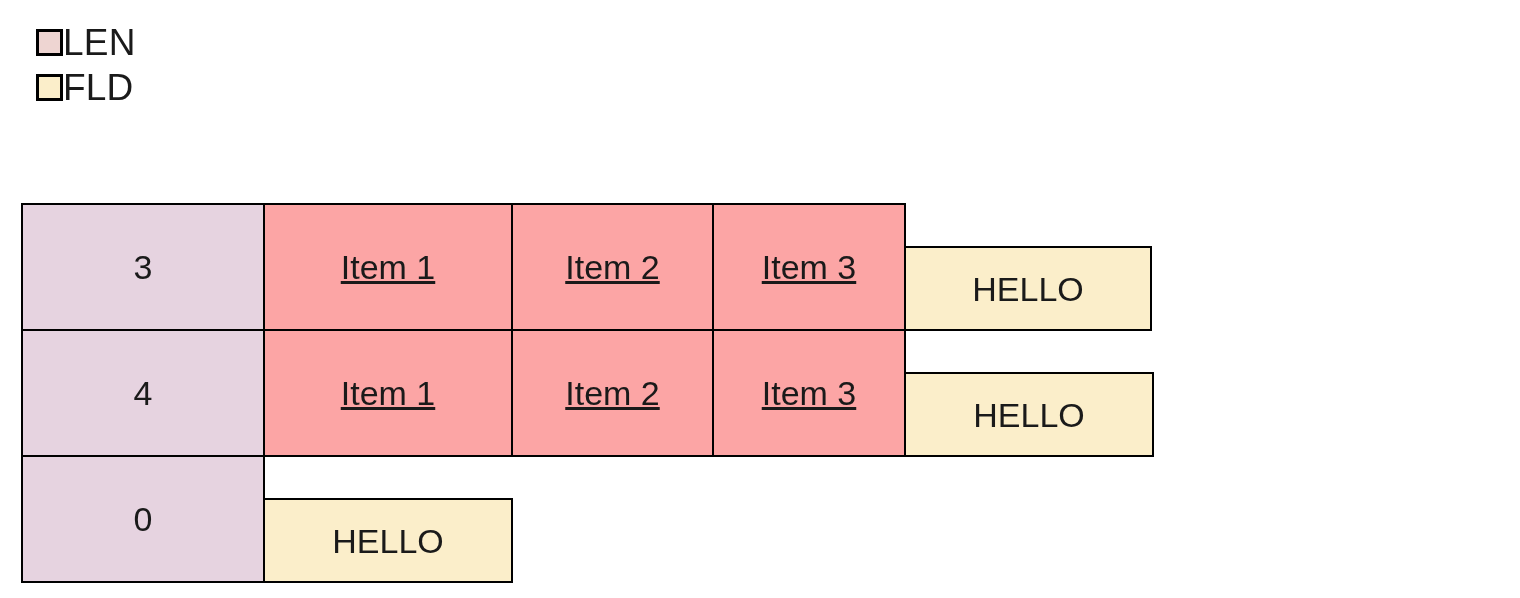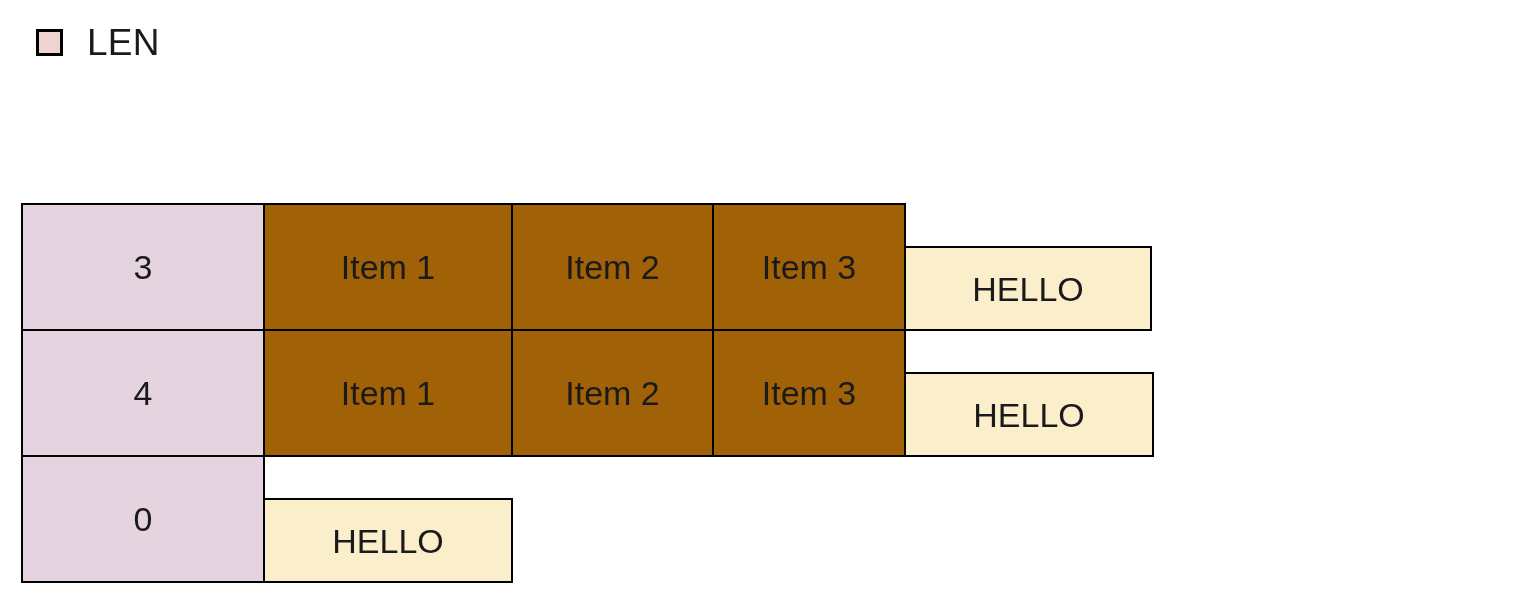--- a/index.html
+++ b/index.html
@@ -29,21 +29,20 @@
     height: 45px;
   }
   .legend-swatch {
     width: 27px;
     height: 27px;
     border: 3px solid #000000;
     box-sizing: border-box;
     flex: 0 0 auto;
   }
   .legend-label {
-    margin-left: 24px;
     font-size: 37px;
     line-height: 37px;
     letter-spacing: 0.2px;
     white-space: nowrap;
     color: #1a1a1a;
   }
 
   
   #table {
     position: absolute;
@@ -63,41 +62,45 @@
     display: flex;
     align-items: center;
     justify-content: center;
     font-size: 34px;
     line-height: 34px;
     color: #1a1a1a;
     white-space: nowrap;
     overflow: hidden;
   }
   .cell.len  { background: #e6d3e0; }
-  .cell.lst  { background: #a16207; }
+  .cell.lst  { background: #fca5a5; text-decoration: underline; }
   .cell.fld  { background: #fbeeca; margin-top: 43px; }
 
   .w-len { width: 244px; }
   .w-std { width: 250px; }
   .w-c4  { width: 203px; }
   .w-c5  { width: 194px; }
   .w-c6  { width: 248px; }
   .w-r3  { width: 250px; }
 </style>
 </head>
 <body>
 
 <div id="legend">
 
   <div class="legend-row">
     <span class="legend-swatch" style="background:#eed5d2"></span>
     <span class="legend-label">LEN</span>
   </div>
 
 
+  <div class="legend-row">
+    <span class="legend-swatch" style="background:#fbeeca"></span>
+    <span class="legend-label">FLD</span>
+  </div>
 
 </div>
 
 <div id="table">
 
   <div class="trow">
     <div class="cell len w-len">3</div>
     <div class="cell lst w-std">Item 1</div>
     <div class="cell lst w-c4">Item 2</div>
     <div class="cell lst w-c5">Item 3</div>

